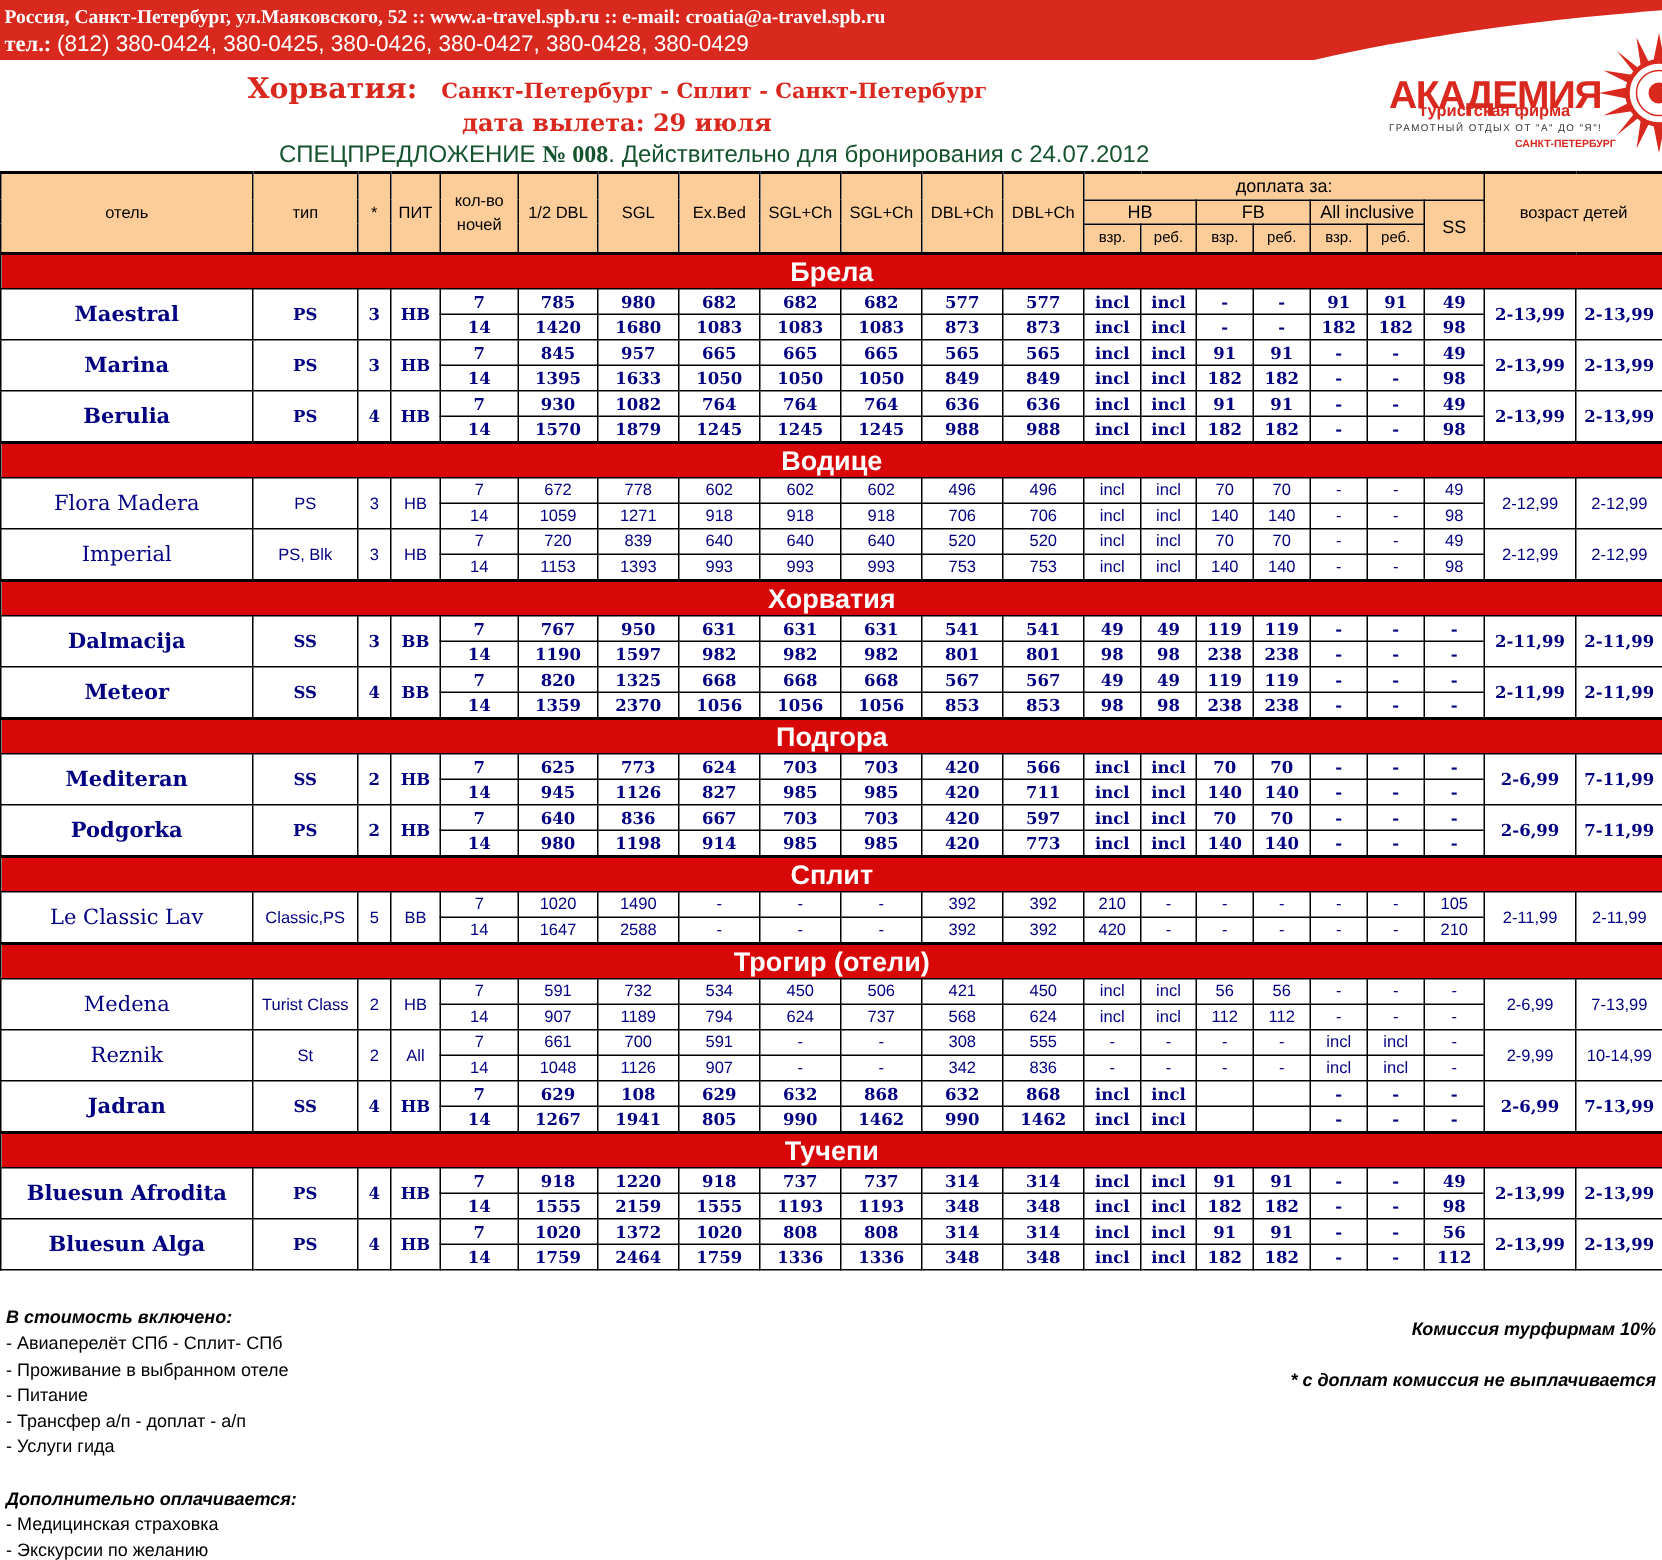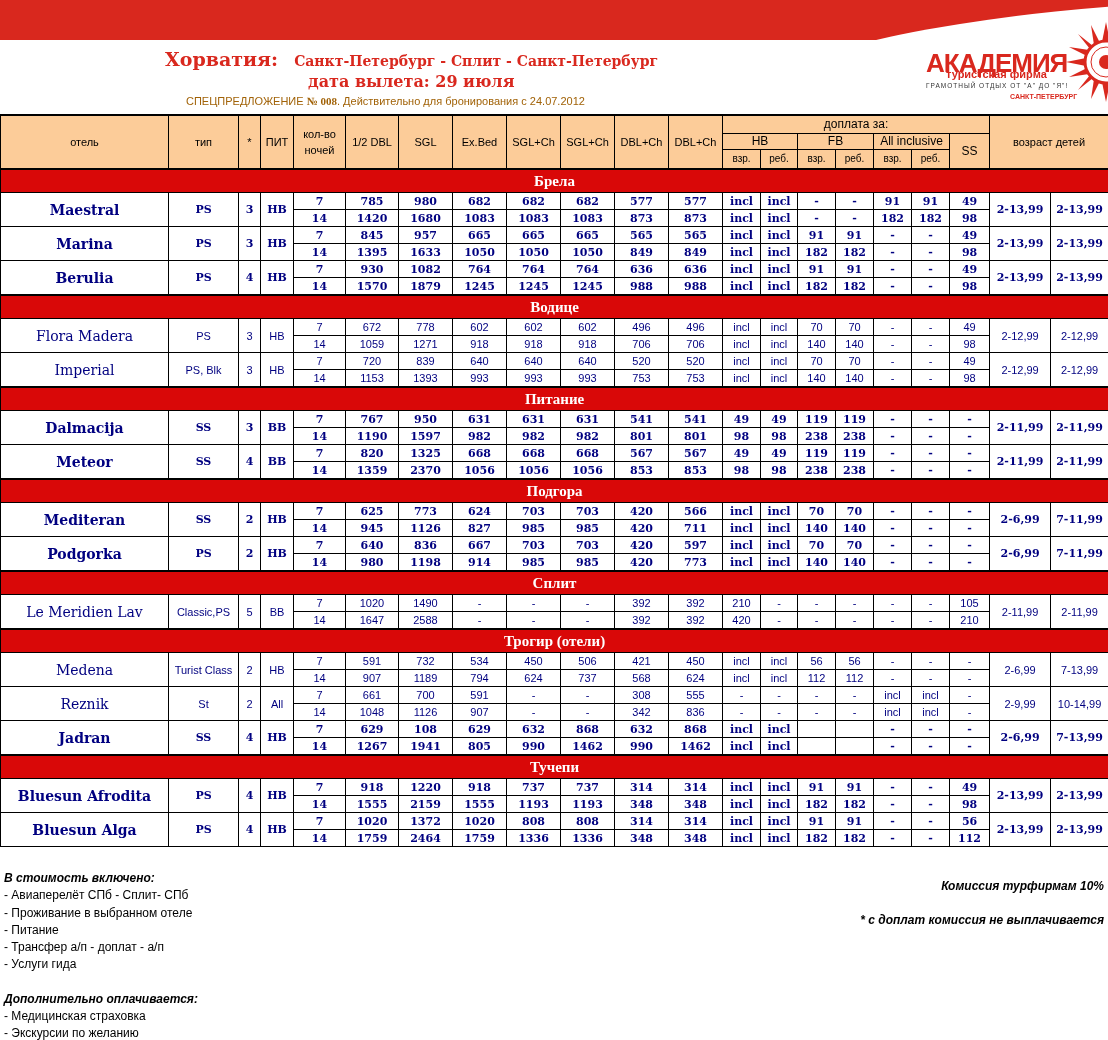--- a/index.html
+++ b/index.html
@@ -6,50 +6,55 @@
   body{width:1108px;height:1040px;position:relative;overflow:hidden;font-family:"Liberation Sans",sans-serif;}
   .topbar{position:absolute;left:0;top:0;width:1108px;height:40px;background:#d9281e;overflow:hidden;}
   .topbar .swoosh{position:absolute;right:-20px;top:18px;width:360px;height:60px;background:#fff;border-radius:100% 0 0 0 / 100% 0 0 0;transform:rotate(-4deg);}
   .addr{position:absolute;left:3px;top:3px;color:#fff;font-family:"Liberation Serif",serif;font-size:13px;font-weight:bold;white-space:nowrap;}
   .phone{position:absolute;left:3px;top:21px;color:#fff;font-family:"Liberation Serif",serif;font-size:15px;font-weight:bold;white-space:nowrap;}
   .phone .num{font-family:"Liberation Sans",sans-serif;font-weight:normal;}
   .title1{position:absolute;left:165px;top:48px;color:#d9281e;font-family:"DejaVu Serif",serif;font-weight:bold;white-space:nowrap;}
   .title1 .big{font-size:19px;}
   .title1 .route{font-size:14px;margin-left:16px;}
   .title2{position:absolute;left:308px;top:72px;color:#d9281e;font-family:"DejaVu Serif",serif;font-weight:bold;font-size:16px;white-space:nowrap;text-align:center;}
-  .special{position:absolute;left:186px;top:95px;color:#a16207;font-size:11px;white-space:nowrap;}
+  .special{position:absolute;left:186px;top:95px;color:#14532d;font-size:16px;white-space:nowrap;}
   .special b{font-family:"Liberation Serif",serif;}
   .logo{position:absolute;left:924px;top:20px;width:228px;height:88px;}
   .logo .brand{position:absolute;left:2px;top:28px;color:#d9281e;font-weight:bold;font-size:26px;letter-spacing:-1px;}
   .logo .sub{position:absolute;left:22px;top:48px;color:#d9281e;font-size:11px;font-weight:bold;}
   .logo .slogan{position:absolute;left:2px;top:62px;color:#333;font-size:6.5px;letter-spacing:1px;white-space:nowrap;}
   .logo .city{position:absolute;left:86px;top:73px;color:#d9281e;font-size:7px;font-weight:bold;}
   .logo .sun{position:absolute;left:140px;top:0;width:84px;height:84px;}
   table.price{position:absolute;left:0;top:114px;border-collapse:collapse;table-layout:fixed;width:1108px;}
   table.price td, table.price th{border:1px solid #000;padding:0;text-align:center;vertical-align:middle;overflow:hidden;white-space:nowrap;}
   table.price th{background:#fccc99;font-weight:normal;font-size:11px;color:#000;}
   table.price thead tr:first-child th{border-top:2px solid #000;}
-  tr.region td{background:#d90808;color:#fff;font-weight:bold;font-size:15px;height:22px;border:1px solid #000;border-top:2px solid #000;font-family:Liberation Serif, serif;}
+  tr.region td{background:#d90808;color:#fff;font-weight:bold;font-size:18px;height:22px;border:1px solid #000;border-top:2px solid #000;}
   tr.hr td{height:16px;font-size:11px;color:#000080;}
   tr.bold td{font-family:"DejaVu Serif",serif;font-weight:bold;font-size:11px;}
   tr.thin td{font-family:"Liberation Sans",sans-serif;font-size:11px;}
   td.hname{font-size:15px;}
   tr.bold td.hname{font-size:14px;}
   tr.thin td.hname{font-family:"DejaVu Serif",serif;font-size:14px;font-weight:normal;}
   td.age{font-size:12px;}
   .footer-left{position:absolute;left:4px;top:870px;font-size:12px;color:#000;line-height:17.3px;}
   .footer-left .h{font-style:italic;font-weight:bold;}
   .footer-right{position:absolute;right:4px;top:878px;text-align:right;font-size:12px;font-style:italic;font-weight:bold;line-height:17px;}
   .footer-right div+div{margin-top:17px;}
 </style>
 </head>
 <body>
 
 <div class="topbar">
   <div class="swoosh"></div>
+  <div class="addr">Россия, Санкт-Петербург, ул.Маяковского, 52 :: www.a-travel.spb.ru :: e-mail: croatia@a-travel.spb.ru</div>
+  <div class="phone">
+    <span>тел.:</span>
+    <span class="num">(812) 380-0424, 380-0425, 380-0426, 380-0427, 380-0428, 380-0429</span>
+  </div>
 </div>
 
 <div class="title1">
   <span class="big">Хорватия:</span><span class="route">Санкт-Петербург - Сплит - Санкт-Петербург</span>
 </div>
 <div class="title2">дата вылета: 29 июля</div>
 <div class="special">
   <span>СПЕЦПРЕДЛОЖЕНИЕ</span>
   <b>№ 008</b><span>. Действительно для бронирования с 24.07.2012</span>
 </div>
@@ -341,21 +346,21 @@
         <td>753</td>
         <td>incl</td>
         <td>incl</td>
         <td>140</td>
         <td>140</td>
         <td>-</td>
         <td>-</td>
         <td>98</td>
       </tr>
       <tr class="region">
-        <td colspan="21">Питание</td>
+        <td colspan="21">Хорватия</td>
       </tr>
       <tr class="hr bold">
         <td rowspan="2" class="hname">Dalmacija</td>
         <td rowspan="2">SS</td>
         <td rowspan="2">3</td>
         <td rowspan="2">BB</td>
         <td>7</td>
         <td>767</td>
         <td>950</td>
         <td>631</td>
@@ -510,21 +515,21 @@
         <td>140</td>
         <td>140</td>
         <td>-</td>
         <td>-</td>
         <td>-</td>
       </tr>
       <tr class="region">
         <td colspan="21">Сплит</td>
       </tr>
       <tr class="hr thin">
-        <td rowspan="2" class="hname">Le Meridien Lav</td>
+        <td rowspan="2" class="hname">Le Classic Lav</td>
         <td rowspan="2">Classic,PS</td>
         <td rowspan="2">5</td>
         <td rowspan="2">BB</td>
         <td>7</td>
         <td>1020</td>
         <td>1490</td>
         <td>-</td>
         <td>-</td>
         <td>-</td>
         <td>392</td>

